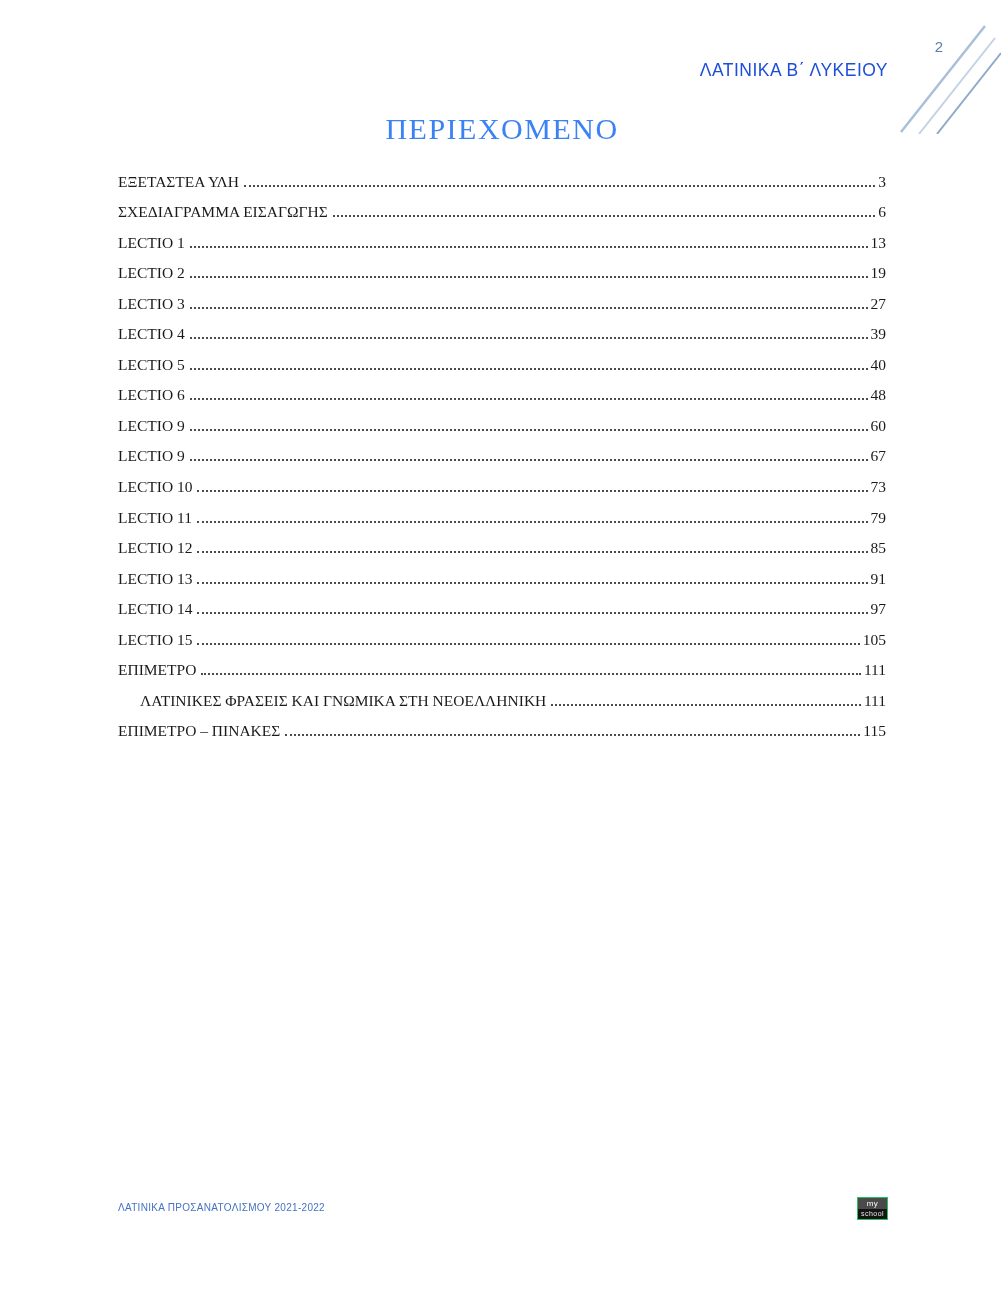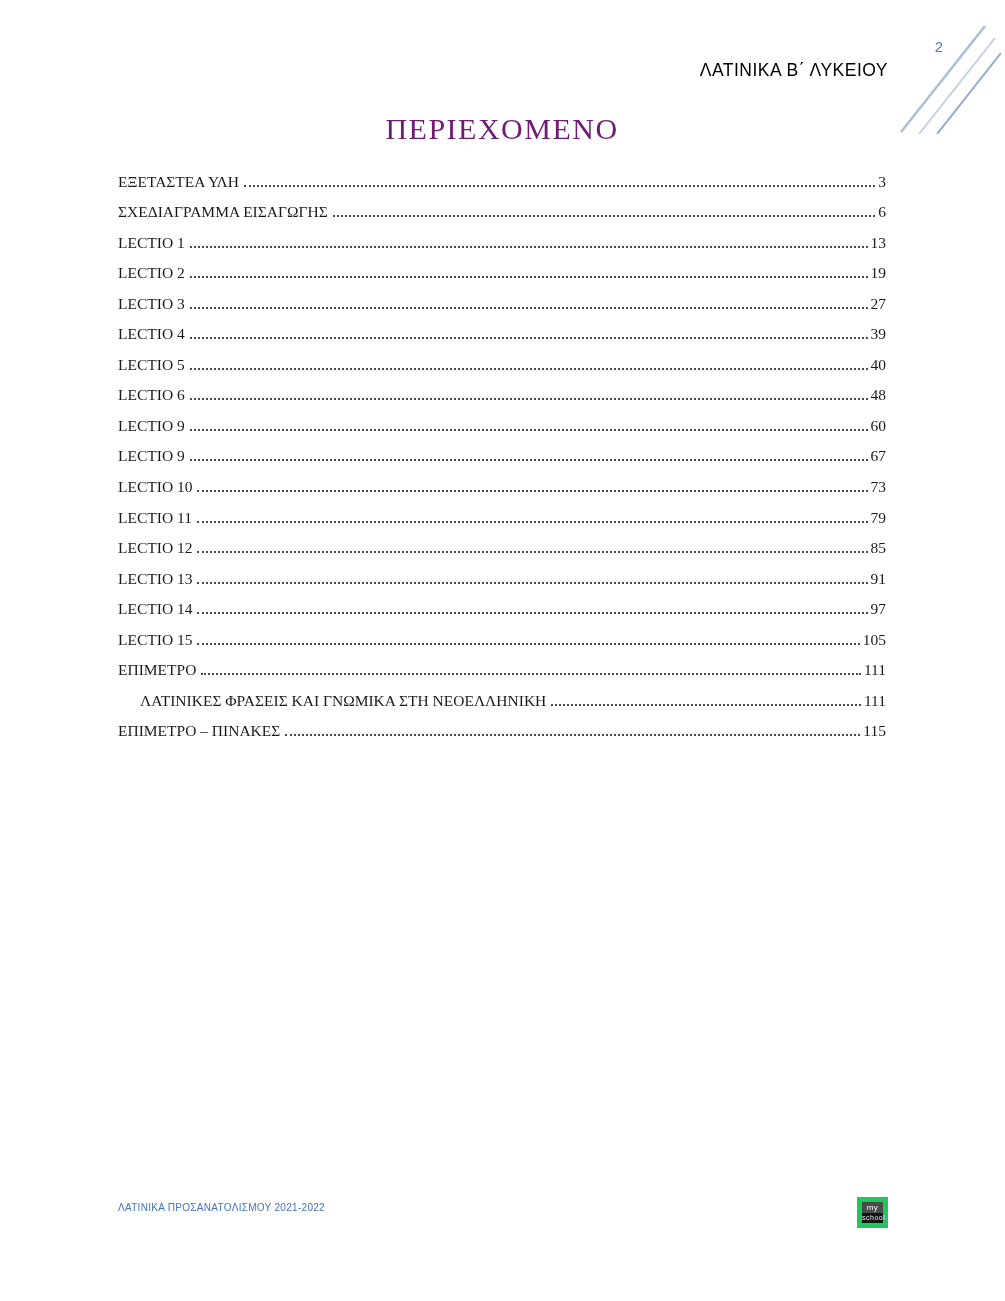--- a/index.html
+++ b/index.html
@@ -22,21 +22,21 @@
     right: 62px;
     font-size: 15px;
     color: #5b7fae;
   }
   .header-title {
     position: absolute;
     top: 60px;
     right: 117px;
     font-size: 17.5px;
     letter-spacing: 0.5px;
-    color: #000000;
+    color: #1d4ed8;
   }
   .corner-art {
     position: absolute;
     top: 22px;
     right: 4px;
     width: 106px;
     height: 112px;
   }
 
   
@@ -44,21 +44,21 @@
     position: absolute;
     left: 118px;
     top: 112px;
     width: 768px;
   }
   .toc-title {
     font-family: "Liberation Serif", serif;
     font-weight: normal;
     font-size: 30px;
     letter-spacing: 1.5px;
-    color: #701a75;
+    color: #3b82f6;
     text-align: center;
     margin-bottom: 14px;
   }
   .toc-list { width: 100%; font-family: Liberation Serif, serif; }
   .toc-row {
     display: flex;
     align-items: flex-end;
     height: 30.55px;
     font-size: 15.5px;
     color: #1a1a1a;
@@ -81,21 +81,21 @@
     top: 1202px;
     font-size: 10px;
     letter-spacing: 0.3px;
     color: #4472c4;
   }
   .logo {
     position: absolute;
     right: 117px;
     top: 1197px;
     width: 31px;
-    border: 5px solid #22c55e;
+    border: 1px solid #22c55e;
   }
   .logo-top {
     background: #4a4a4a;
     color: #ffffff;
     font-size: 8px;
     line-height: 11px;
     text-align: center;
     letter-spacing: 0.5px;
   }
   .logo-bottom {

